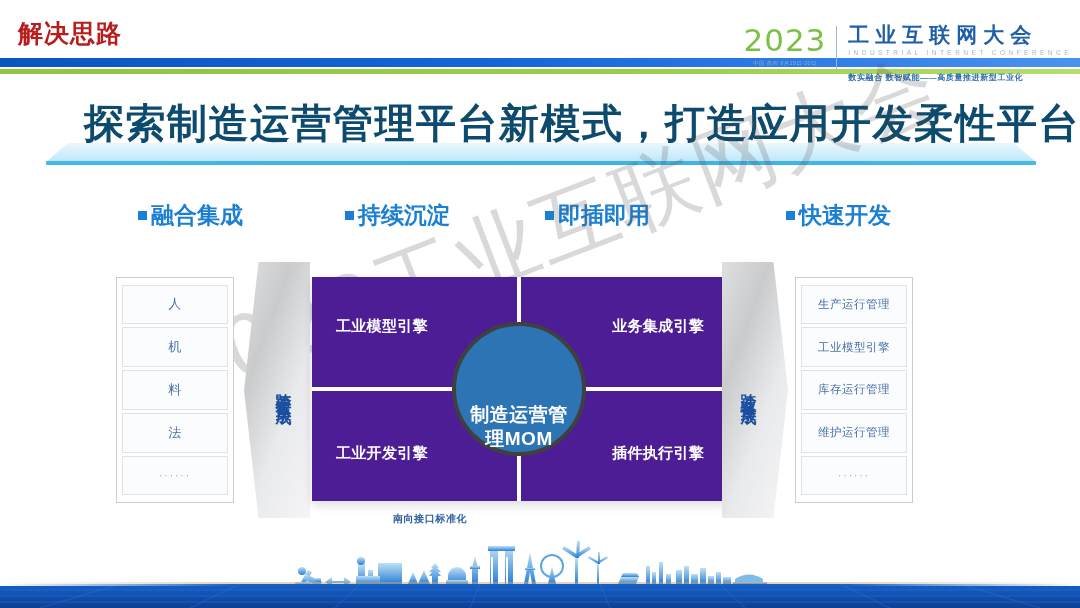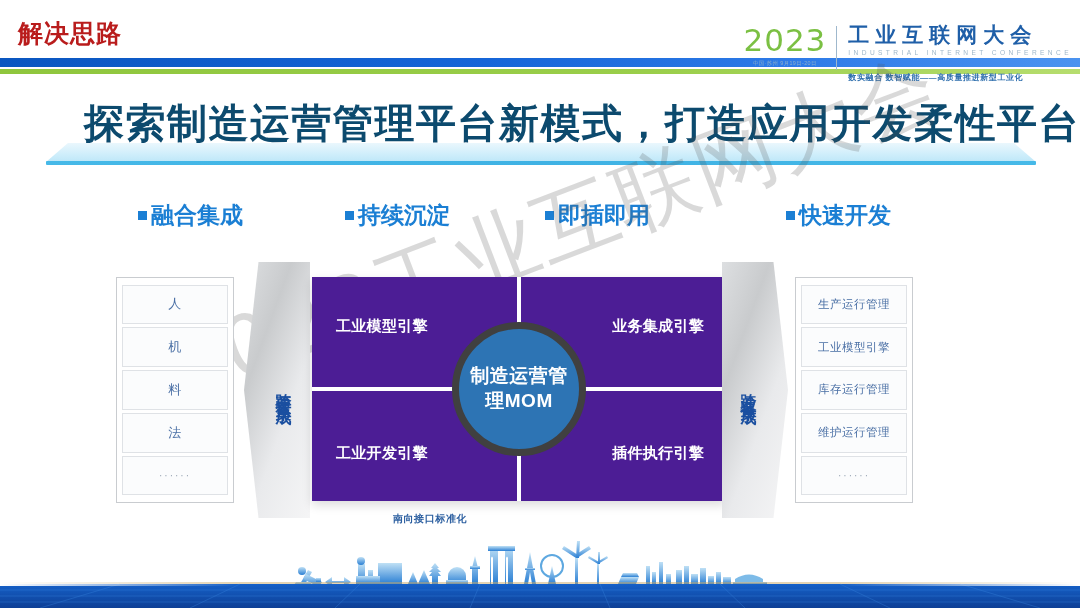--- a/index.html
+++ b/index.html
@@ -169,23 +169,23 @@
     position: absolute; left: 50%; top: 0; width: 4px; height: 100%;
     background: #ffffff; transform: translateX(-50%);
   }
   .core-hline {
     position: absolute; left: 0; top: 50%; width: 100%; height: 4px;
     background: #ffffff; transform: translateY(-50%);
   }
   .core-ring {
     position: absolute; left: 50%; top: 50%;
     width: 134px; height: 134px; margin: -67px 0 0 -67px;
-    border: 7px solid #404040; border-radius: 50%;
+    border: 4px solid #404040; border-radius: 50%;
     background: #2d74b4;
-    display: flex; align-items: center; justify-content: center;
+    display: flex; align-items: flex-end; justify-content: center;
     z-index: 3;
   }
   .core-ring-label {
     font-size: 19px; font-weight: 700; color: #ffffff;
     text-align: center; line-height: 1.3; width: 110px;
     letter-spacing: .5px;
   }
   .quad {
     position: absolute; font-size: 15px; font-weight: 700; color: #ffffff;
     white-space: nowrap; z-index: 2; letter-spacing: .3px;

